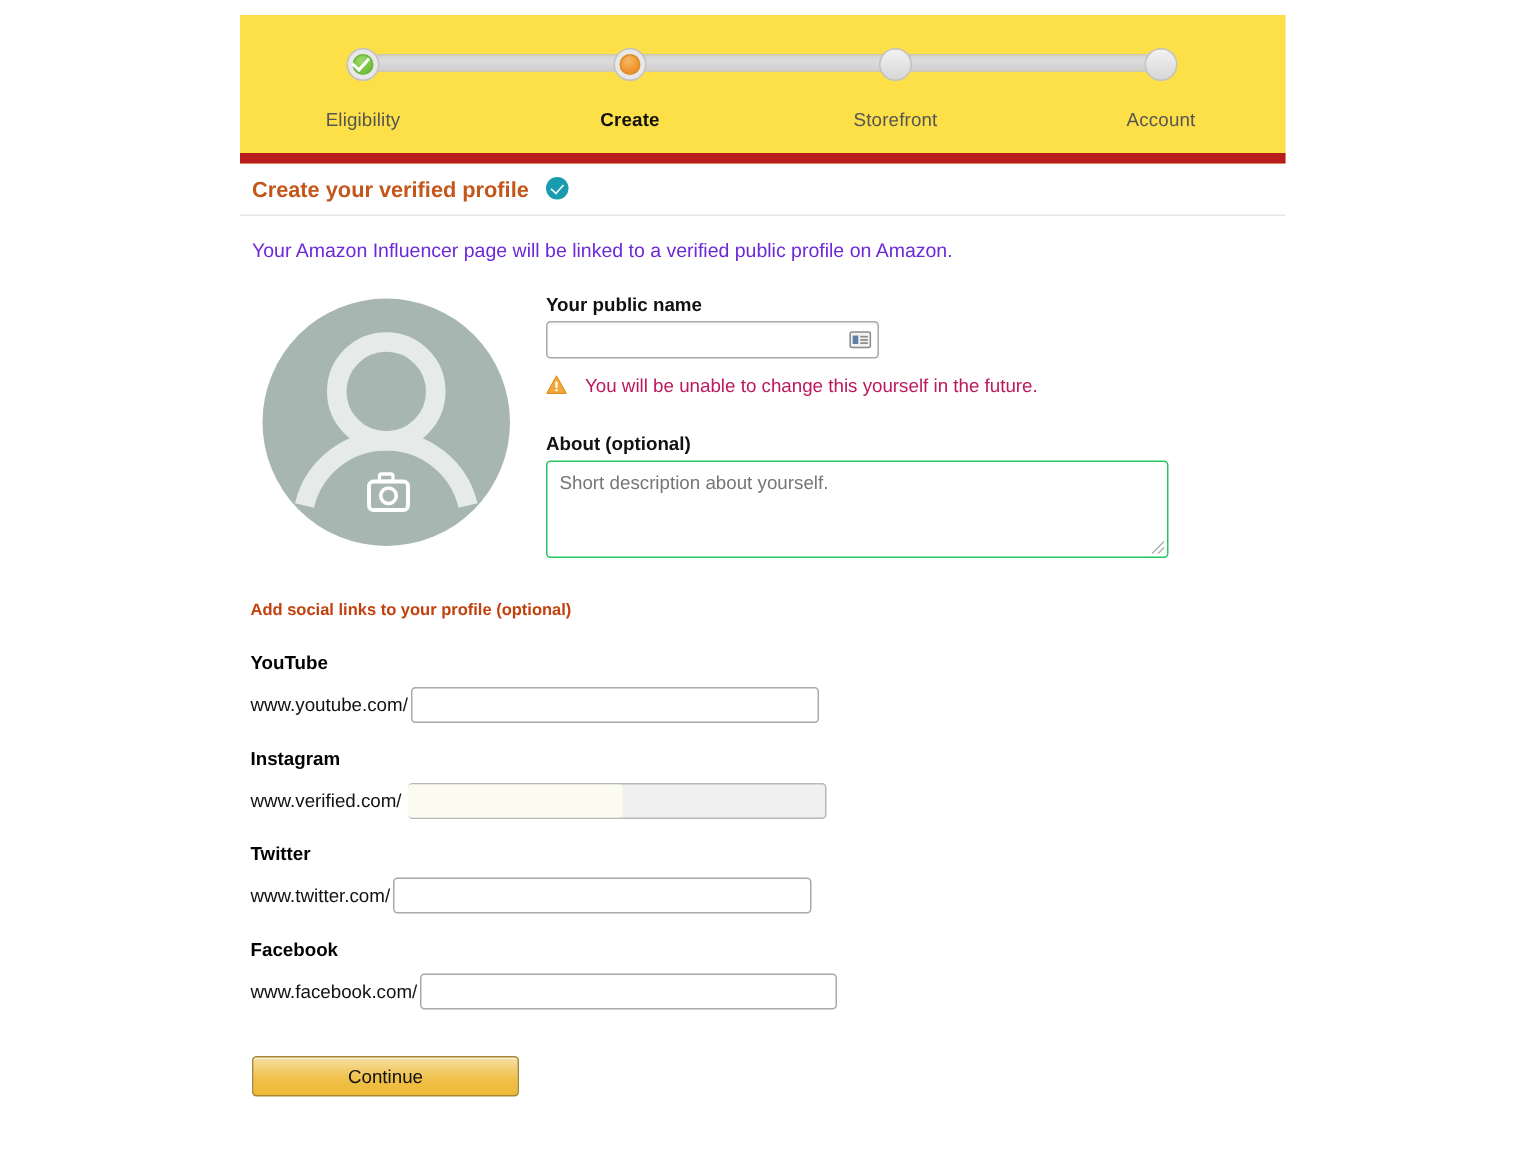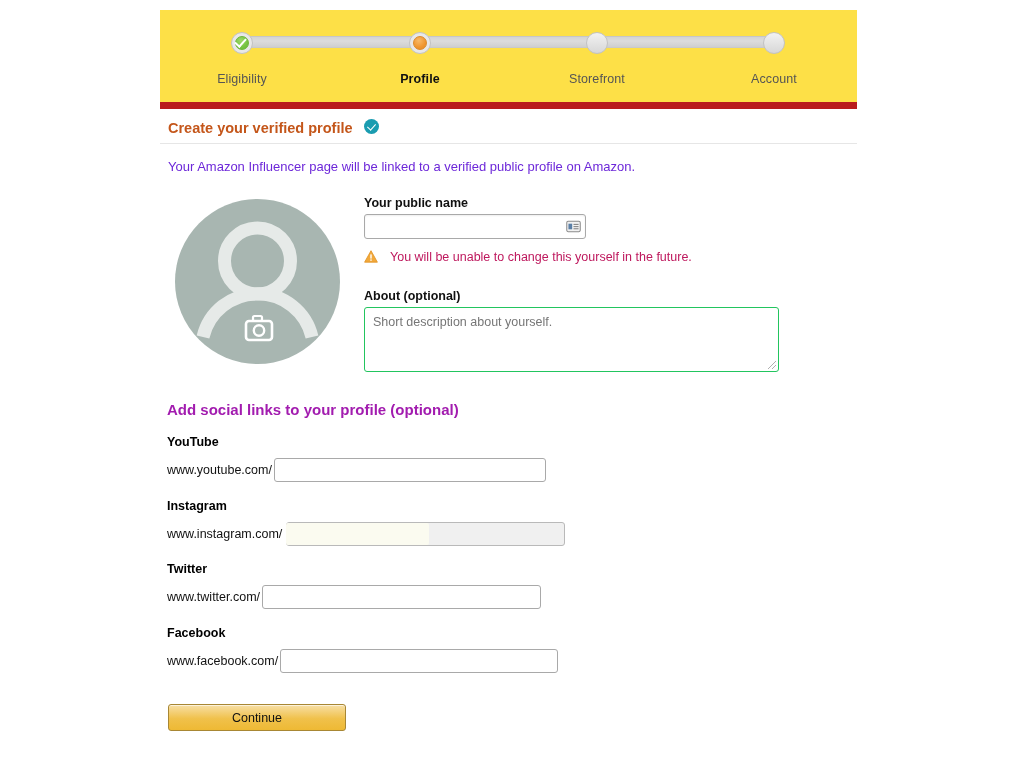--- a/index.html
+++ b/index.html
@@ -274,23 +274,23 @@
     width: 12px;
     height: 12px;
     pointer-events: none;
   }
 
   
   .social-heading {
     position: absolute;
     left: 167px;
     top: 401px;
-    font-size: 15px;
+    font-size: 11px;
     font-weight: bold;
-    color: #a21caf;
+    color: #c2410c;
   }
   .social-group { position: absolute; left: 167px; }
   .social-name {
     font-size: 12.5px;
     font-weight: bold;
     color: #000000;
     display: block;
     margin-bottom: 9px;
   }
   .social-row { display: flex; align-items: center; }
@@ -357,21 +357,21 @@
 
       <div class="step" style="left:0px;">
         <span class="step-dot done">
           <span class="tick"></span>
         </span>
         <span class="step-label">Eligibility</span>
       </div>
 
       <div class="step" style="left:178px;">
         <span class="step-dot current"></span>
-        <span class="step-label active">Profile</span>
+        <span class="step-label active">Create</span>
       </div>
 
       <div class="step" style="left:355px;">
         <span class="step-dot pending"></span>
         <span class="step-label">Storefront</span>
       </div>
 
       <div class="step" style="left:532px;">
         <span class="step-dot pending"></span>
         <span class="step-label">Account</span>
@@ -434,21 +434,21 @@
     <span class="social-name">YouTube</span>
     <div class="social-row">
       <span class="social-prefix">www.youtube.com/</span>
       <input class="social-input" type="text" style="width: 272px;">
     </div>
   </div>
 
   <div class="social-group" style="top:499px;">
     <span class="social-name">Instagram</span>
     <div class="social-row">
-      <span class="social-prefix">www.instagram.com/</span>
+      <span class="social-prefix">www.verified.com/</span>
       <span class="social-input-wrap">
         <input class="social-input filled-bg" type="text" style="width: 279px;">
         <span class="autofill-highlight"></span>
       </span>
     </div>
   </div>
 
   <div class="social-group" style="top:562px;">
     <span class="social-name">Twitter</span>
     <div class="social-row">

